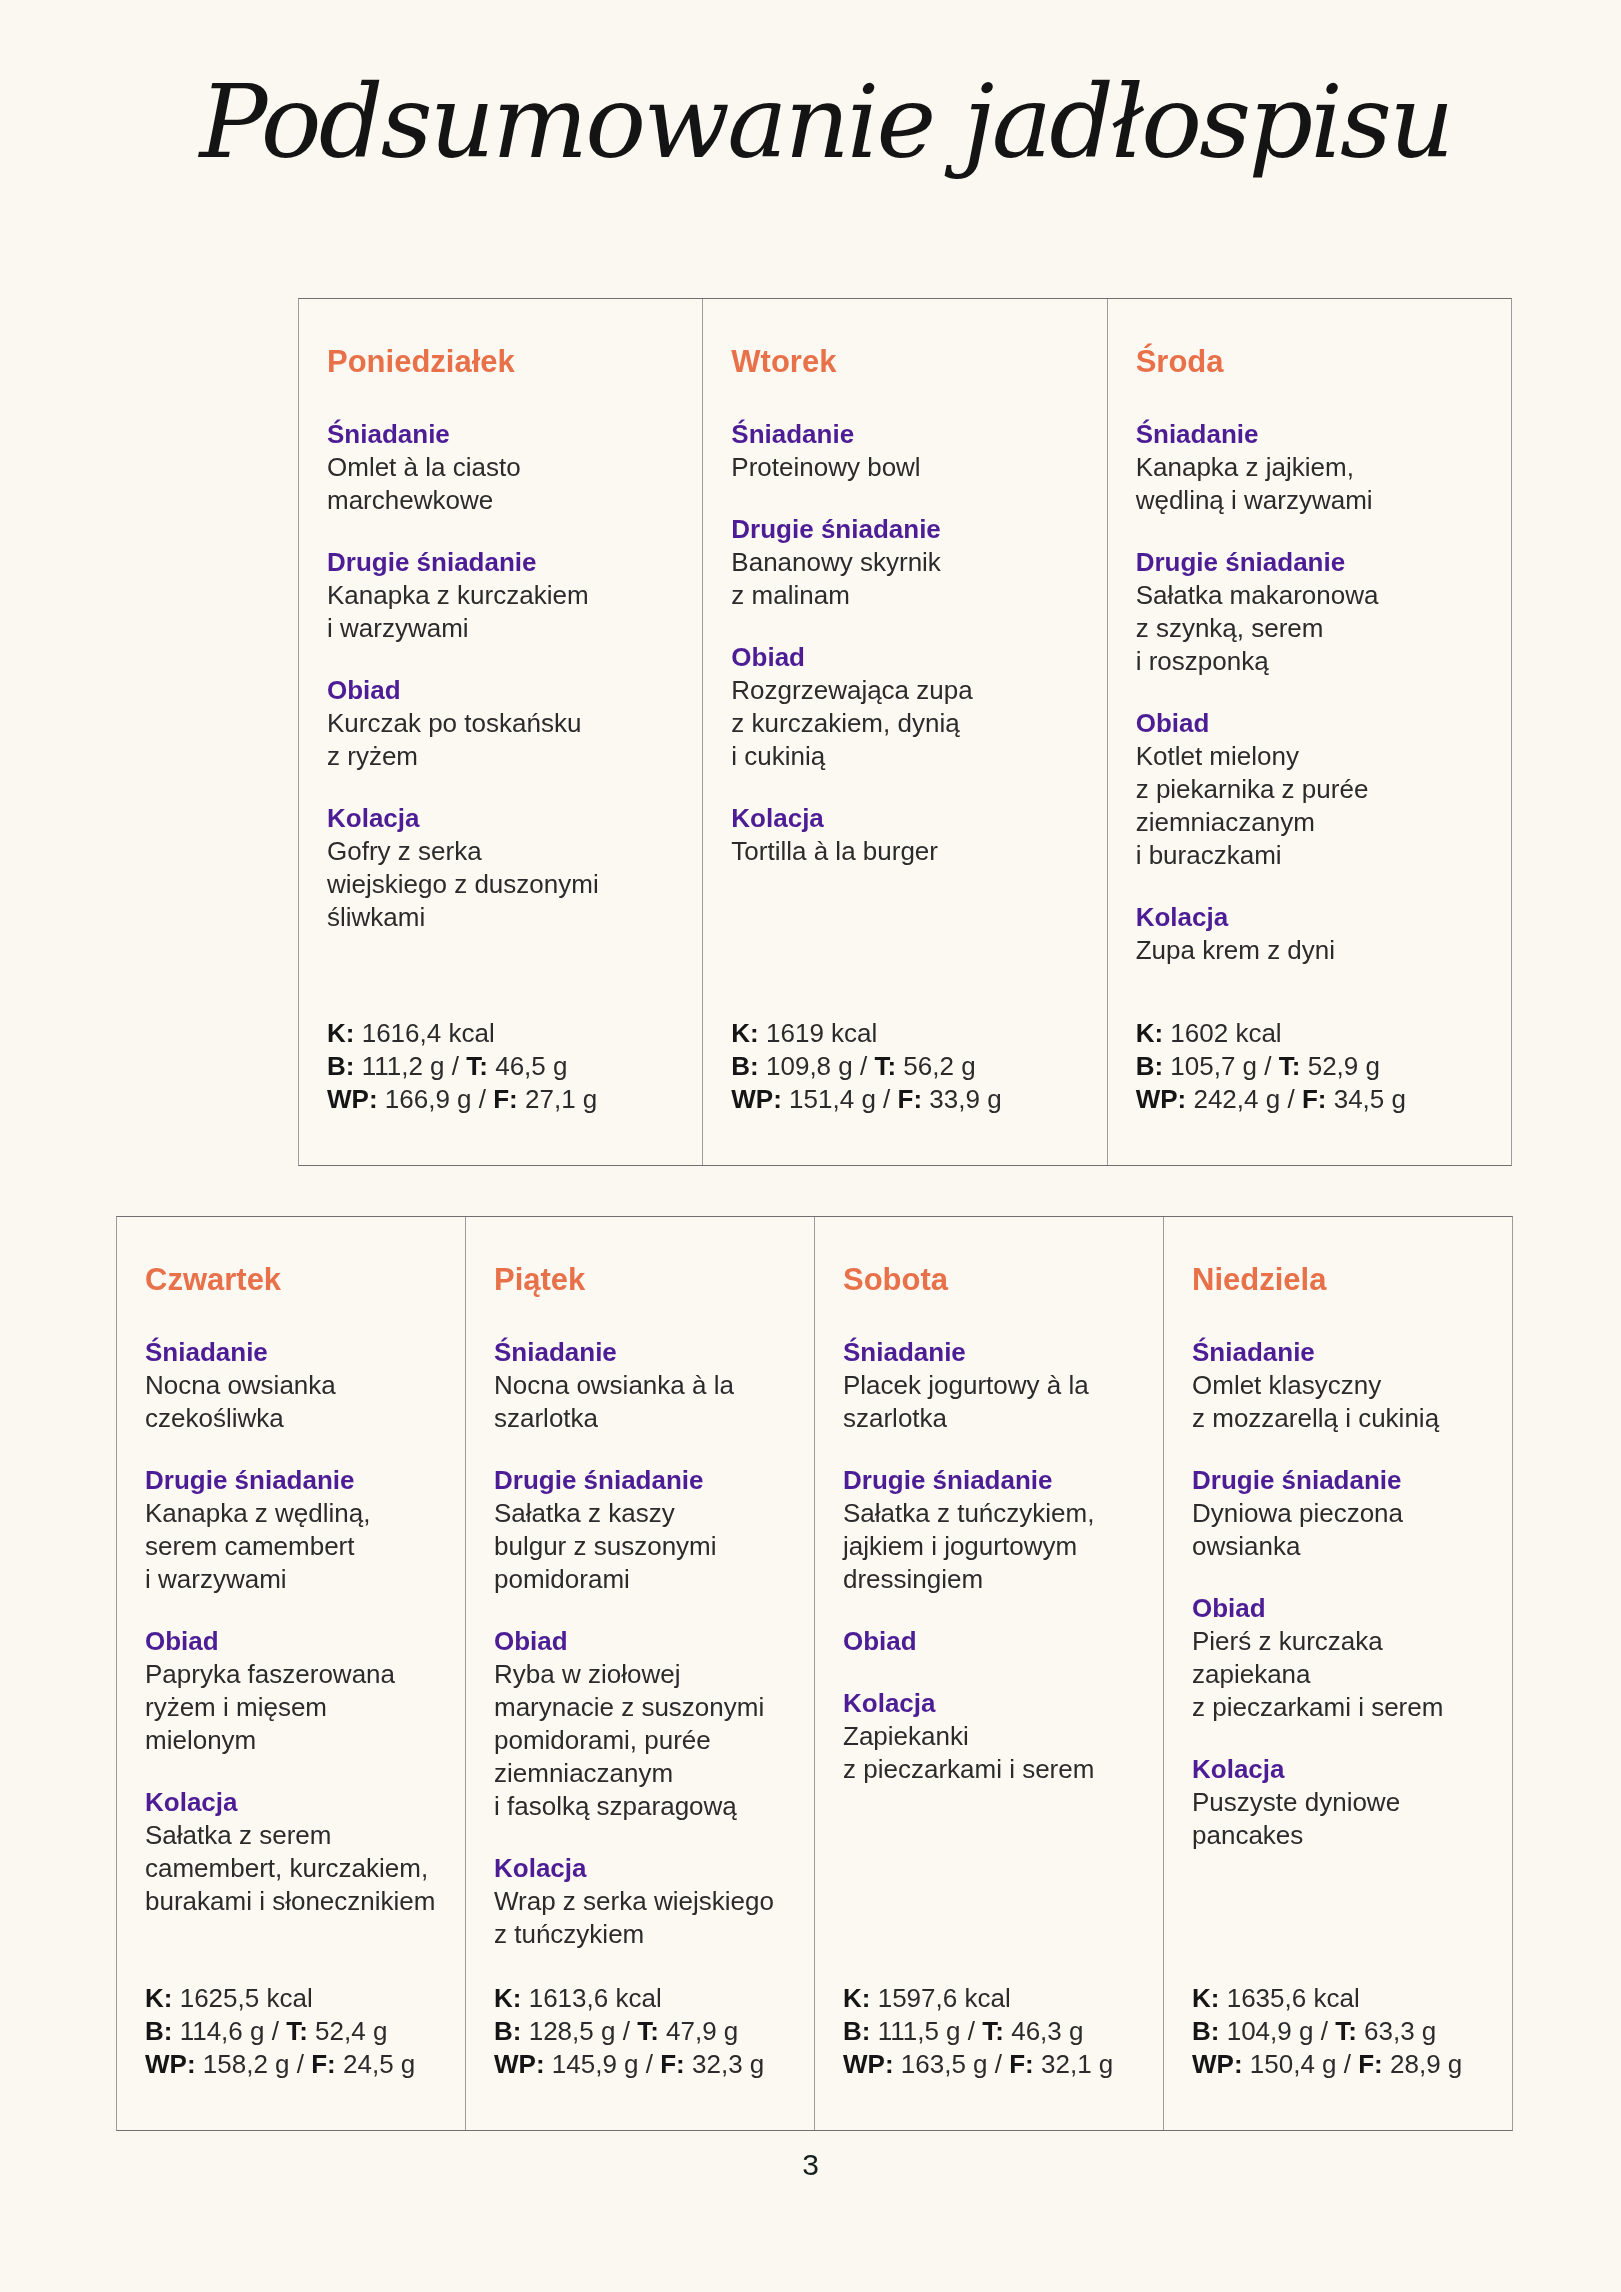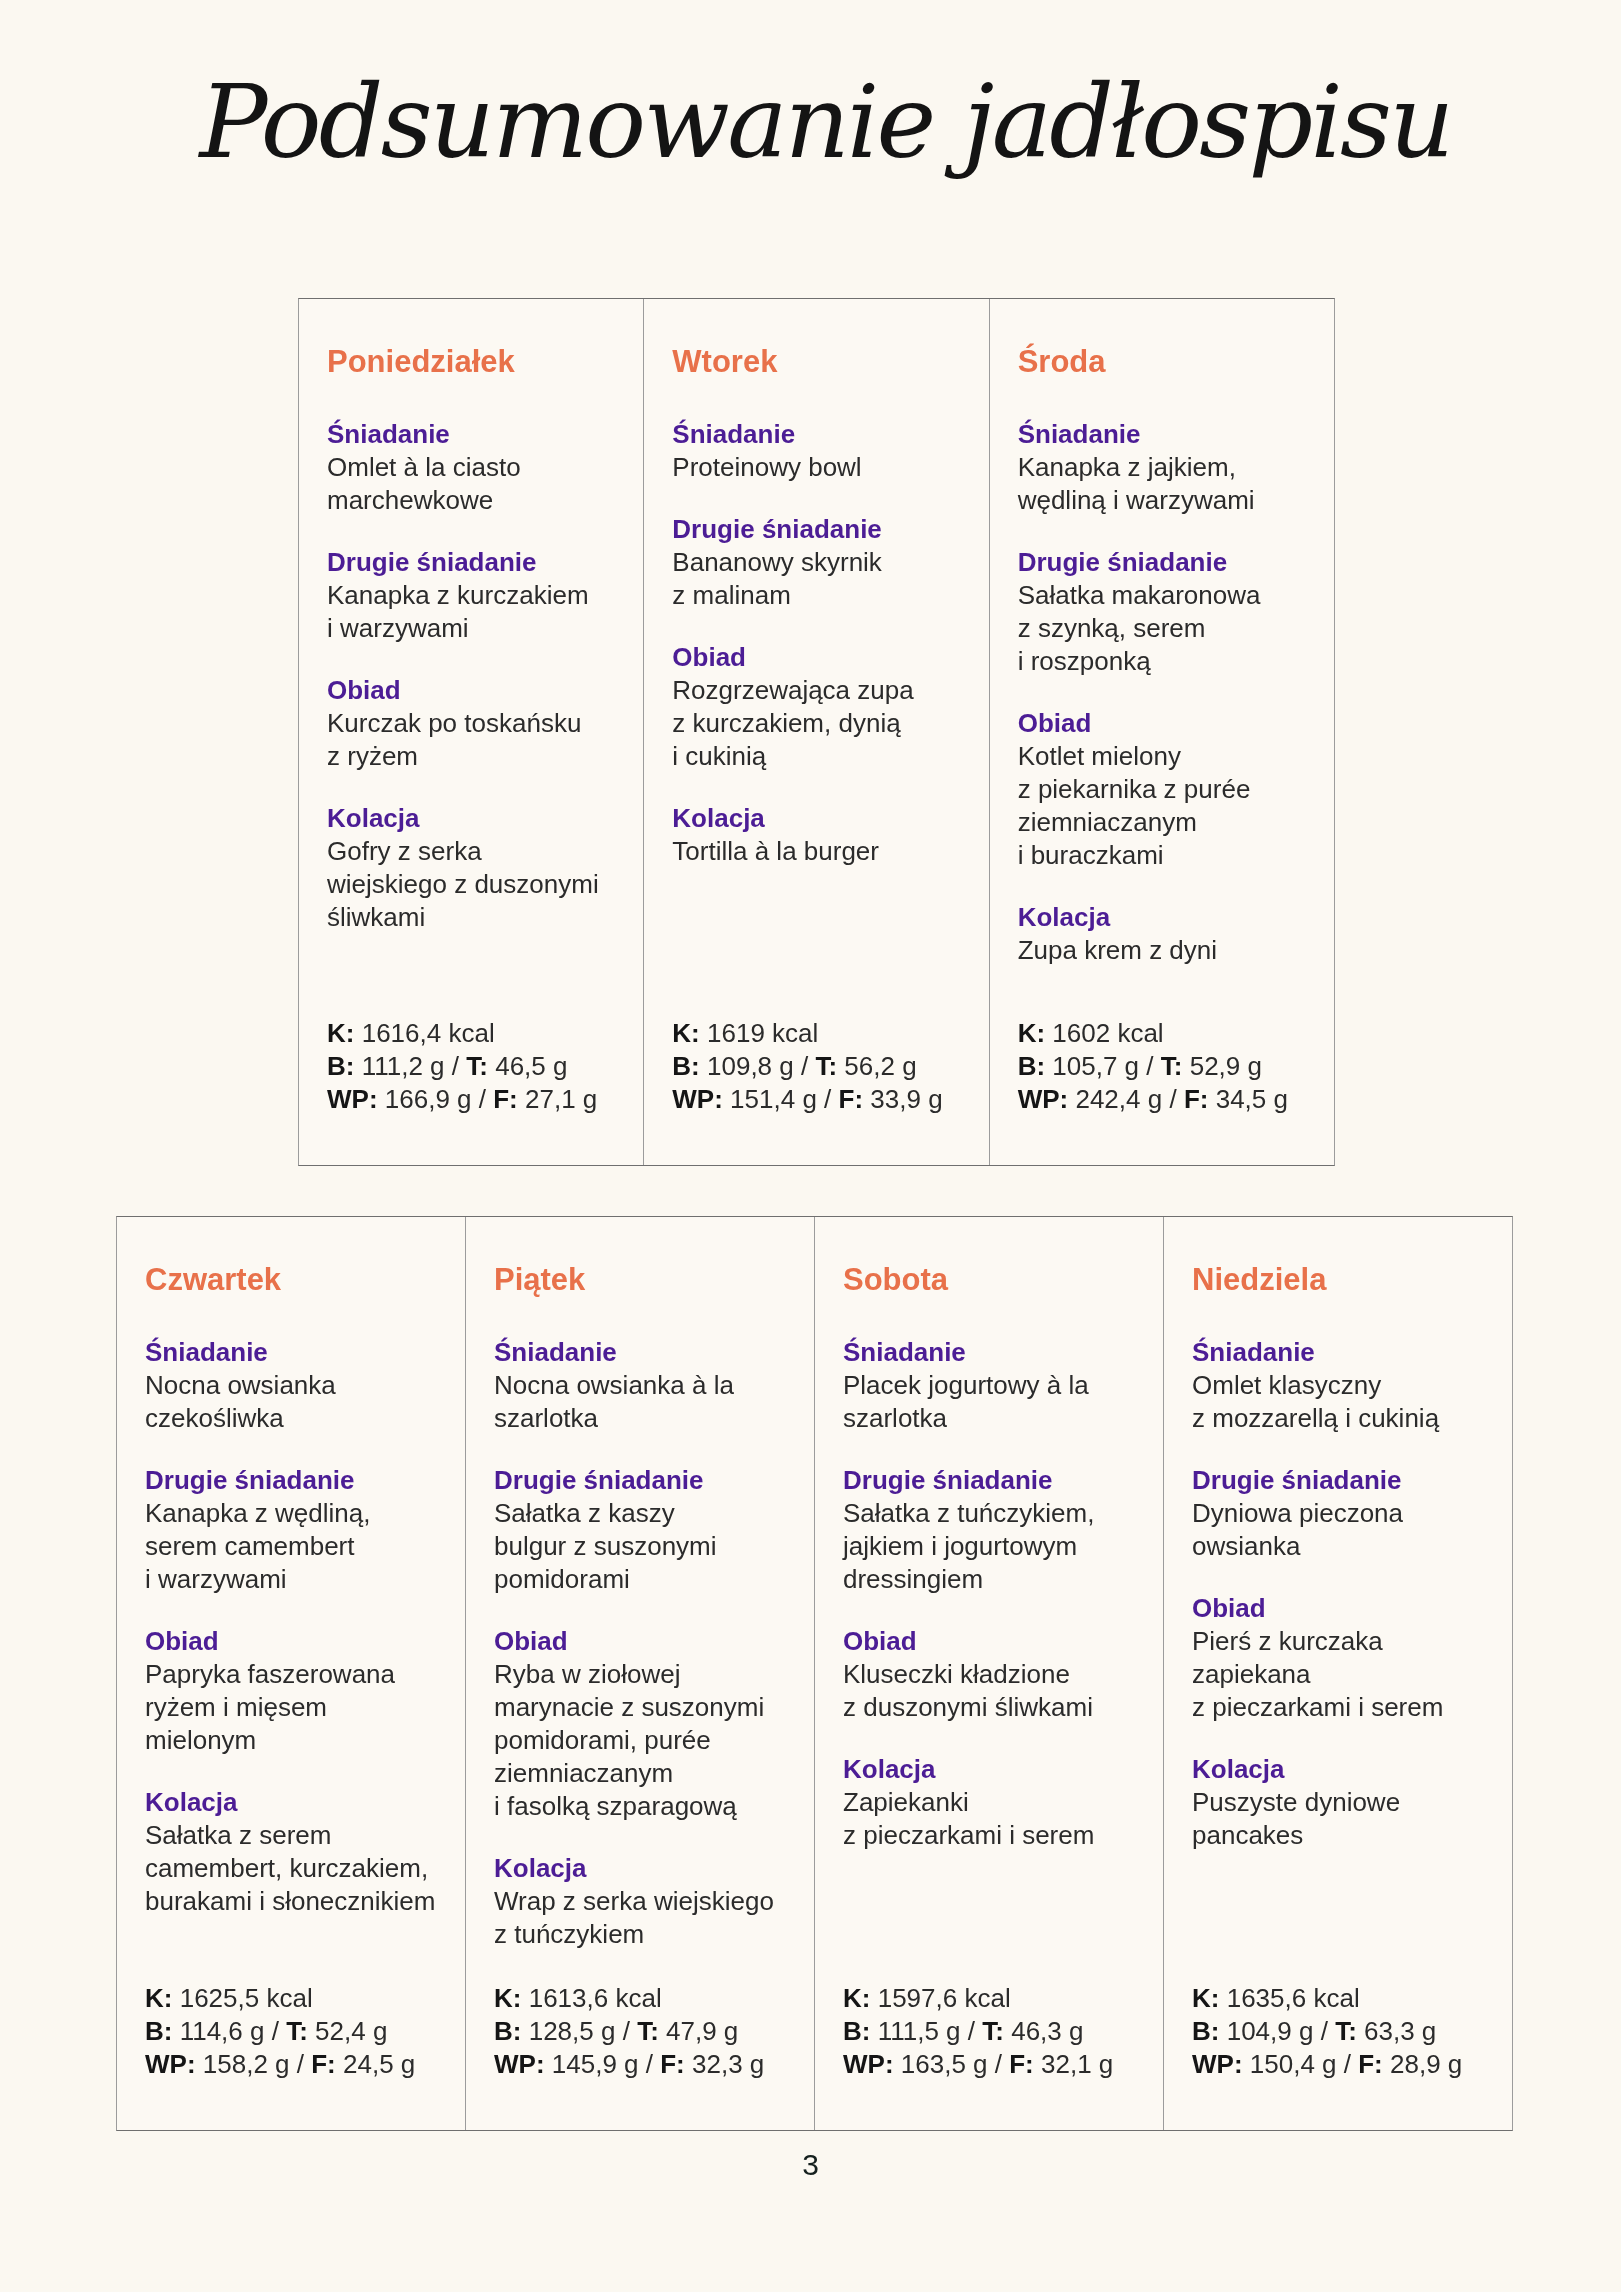--- a/index.html
+++ b/index.html
@@ -21,21 +21,21 @@
   }
   .week-table{
     position:absolute;display:flex;align-items:stretch;
     box-sizing:border-box;
     background:#FCF9F3;
     border-left:0.9px solid #9C9C9C;
     border-right:0.9px solid #9C9C9C;
     border-top:1.8px solid #6F6F6F;
     border-bottom:1.8px solid #6F6F6F;
   }
-  .table-top{left:298px;top:298px;width:1037px;height:868px;}
+  .table-top{left:298px;top:298px;width:1214px;height:868px;}
   .table-bottom{left:116px;top:1216px;width:1397px;height:915px;}
   .day-cell{
     flex:1 1 0;min-width:0;
     display:flex;flex-direction:column;
     box-sizing:border-box;
     padding:45px 23px 49px 28px;
     border-right:0.9px solid #9C9C9C;
   }
   .day-cell:last-child{border-right:none;}
   .day-name{
@@ -230,22 +230,20 @@
 szarlotka</div>
         </div>
         <div class="meal">
           <div class="meal-label">Drugie śniadanie</div>
           <div class="meal-text">Sałatka z tuńczykiem,
 jajkiem i jogurtowym
 dressingiem</div>
         </div>
         <div class="meal">
           <div class="meal-label">Obiad</div>
-          <div class="meal-text">Kluseczki kładzione
-z duszonymi śliwkami</div>
         </div>
         <div class="meal">
           <div class="meal-label">Kolacja</div>
           <div class="meal-text">Zapiekanki
 z pieczarkami i serem</div>
         </div>
       </div>
       <div class="macros">
         <div class="macro-line"><b>K:</b> <span>1597,6 kcal</span></div>
         <div class="macro-line"><b>B:</b> <span>111,5 g</span> <span>/</span> <b>T:</b> <span>46,3 g</span></div>

